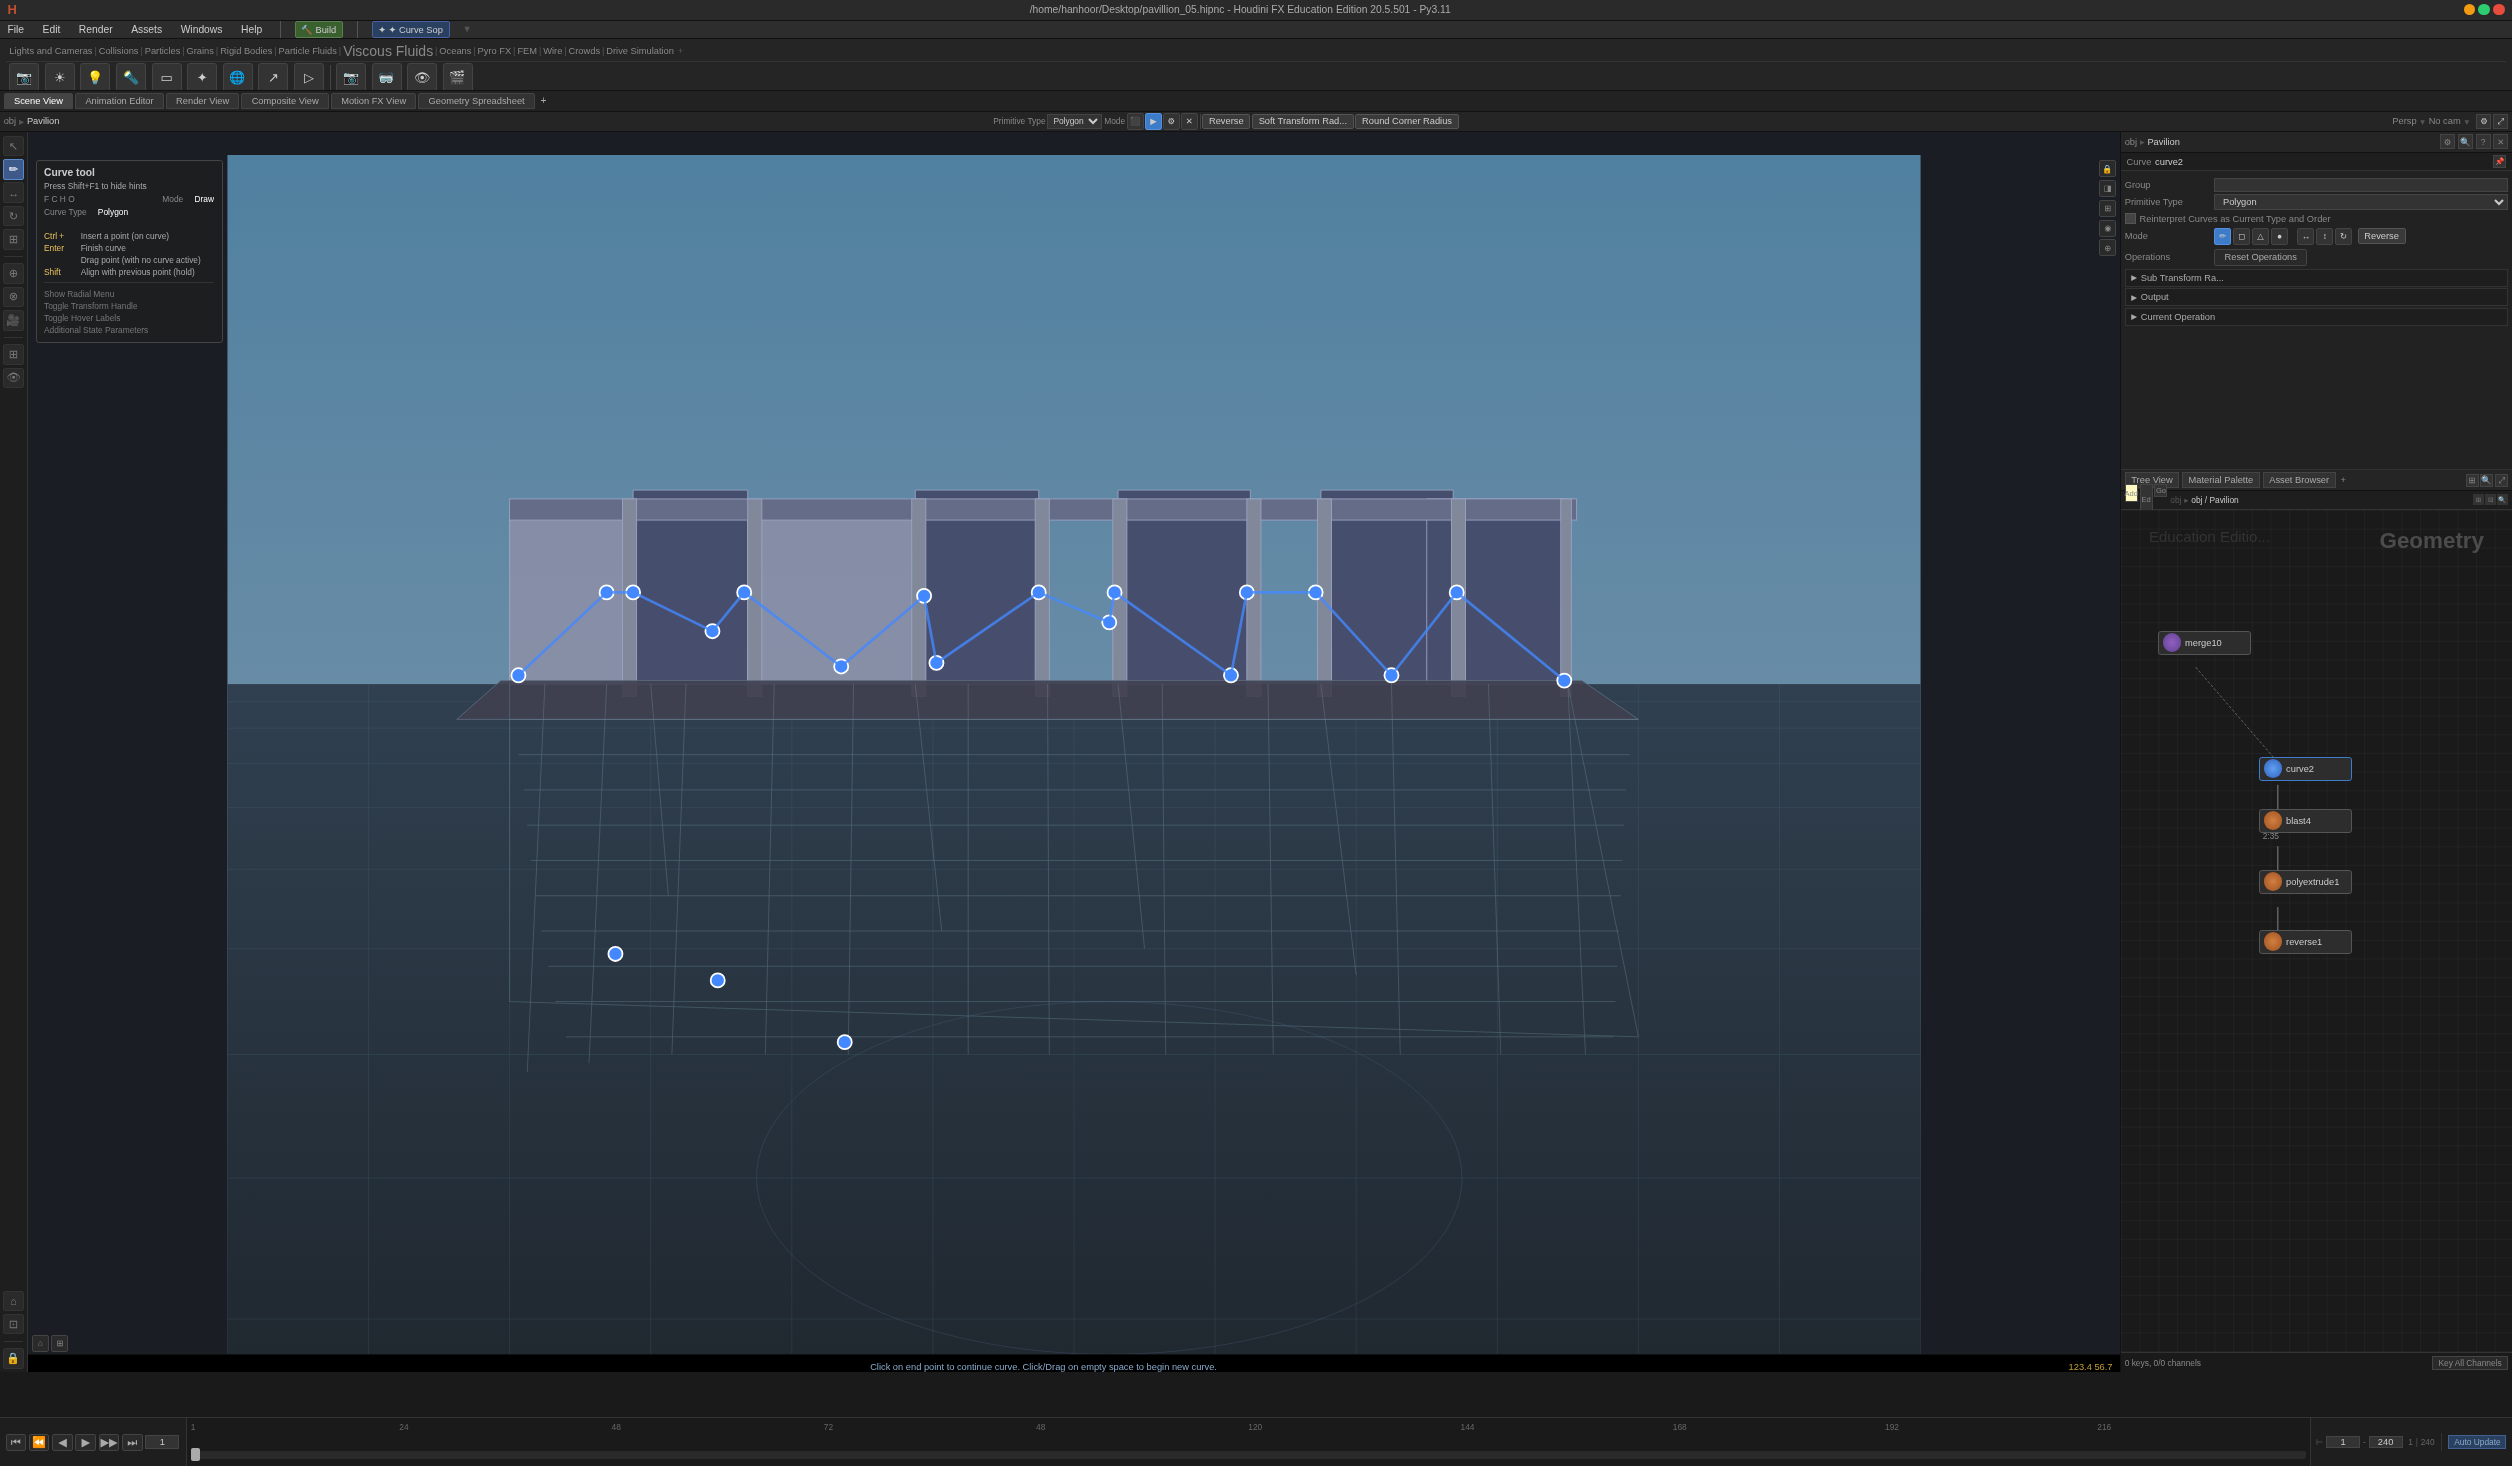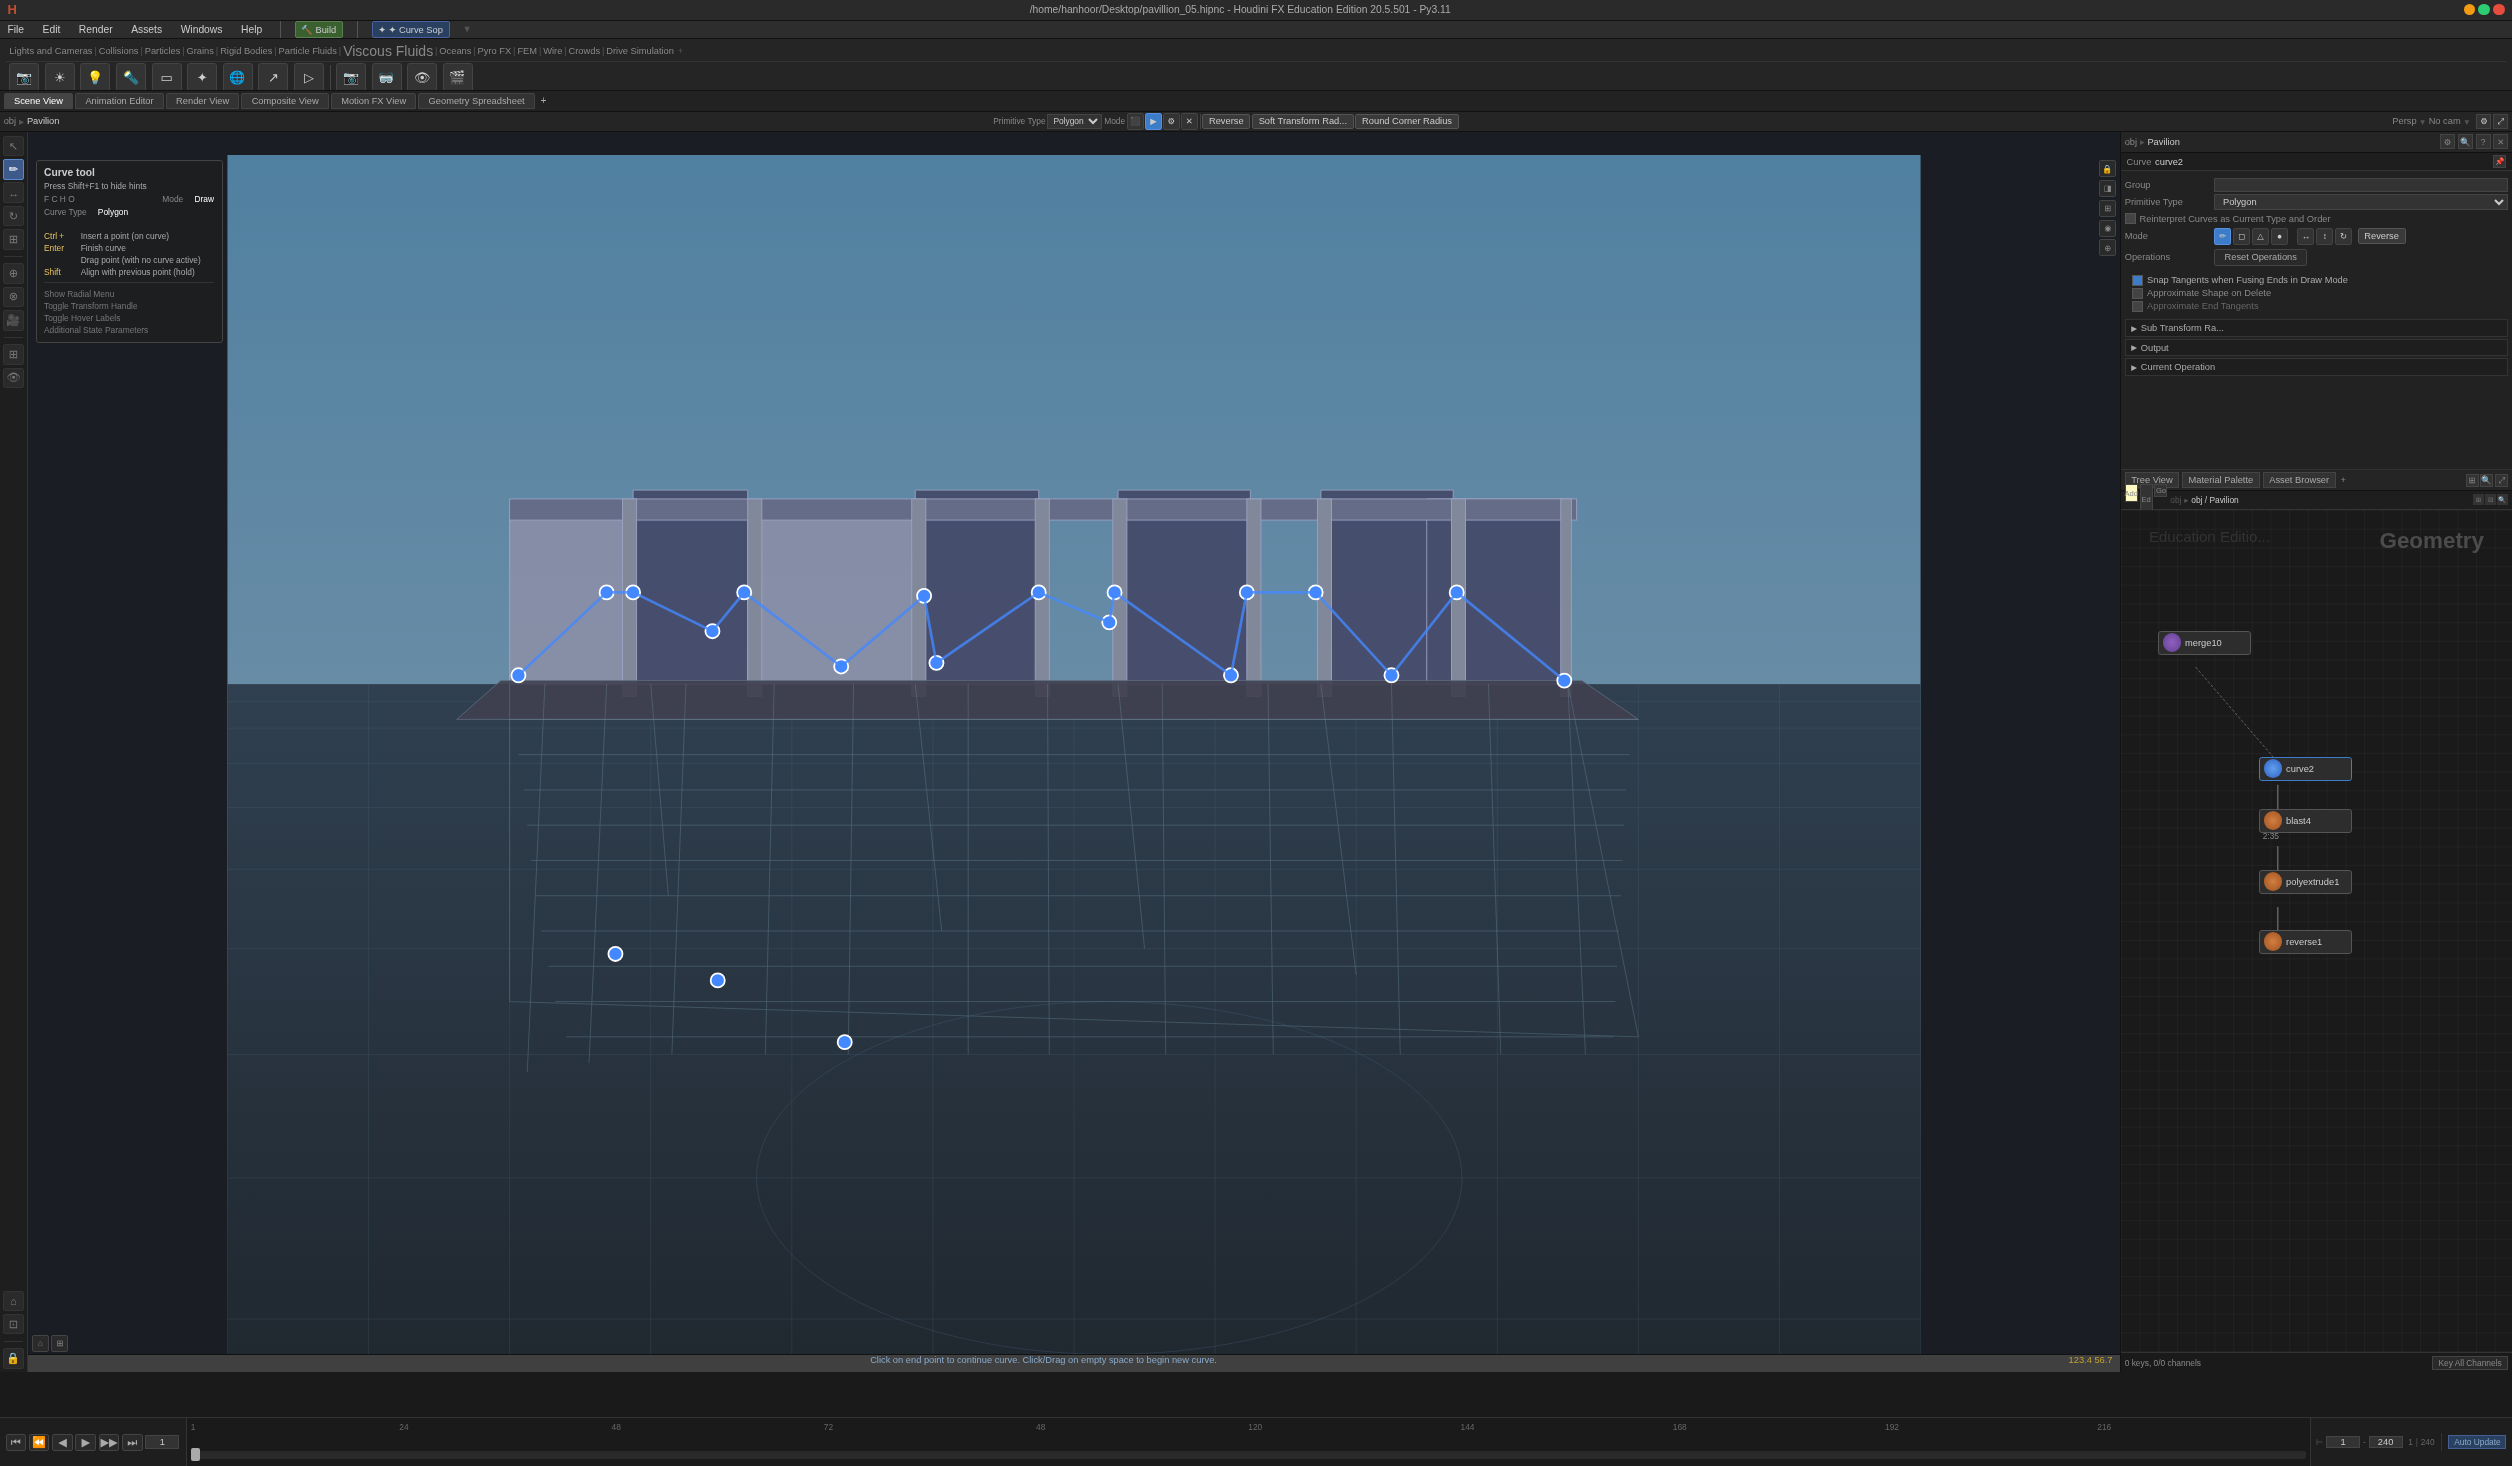--- a/index.html
+++ b/index.html
@@ -183,24 +183,24 @@
       margin: 2.8px 0;
     }
     .mode-label { color: #888; font-size: 8.4px; }
     .mode-value { color: #fff; font-size: 8.4px; }
 
     
     #status-bar {
       position: absolute;
       bottom: 0; left: 0; right: 0;
       height: 18.7px;
-      background: #404040;
+      background: #000000;
       border-top: 0.9px solid #111;
       display: flex;
-      align-items: flex-start;
+      align-items: flex-end;
       padding: 0 7.5px;
       font-size: 9.3px;
       color: #888;
       gap: 17px;
     }
     .status-msg {
       flex: 1;
       text-align: center;
       color: #88aacc;
     }
@@ -943,34 +943,20 @@
             <div class="toolbar-btn">Reverse</div>
           </div>
         </div>
       </div>
 
       <div class="prop-row" style="margin-top:3.7px;">
         <span class="prop-label">Operations</span>
         <button class="reset-ops-btn">Reset Operations</button>
       </div>
 
-      <div style="padding: 3.7px 0 3.7px 7.5px;">
-        <div class="prop-checkbox-row">
-          <div class="prop-checkbox checked"></div>
-          <span style="color:#aaa;font-size:9.3px;">Snap Tangents when Fusing Ends in Draw Mode</span>
-        </div>
-        <div class="prop-checkbox-row">
-          <div class="prop-checkbox"></div>
-          <span style="color:#888;font-size:9.3px;">Approximate Shape on Delete</span>
-        </div>
-        <div class="prop-checkbox-row">
-          <div class="prop-checkbox"></div>
-          <span style="color:#666;font-size:9.3px;">Approximate End Tangents</span>
-        </div>
-      </div>
 
       <div class="section-header">
         <span style="font-size:7.5px;">▶</span>
         <span>Sub Transform Ra...</span>
       </div>
       <div class="section-header">
         <span style="font-size:7.5px;">▶</span>
         <span>Output</span>
       </div>
       <div class="section-header">

